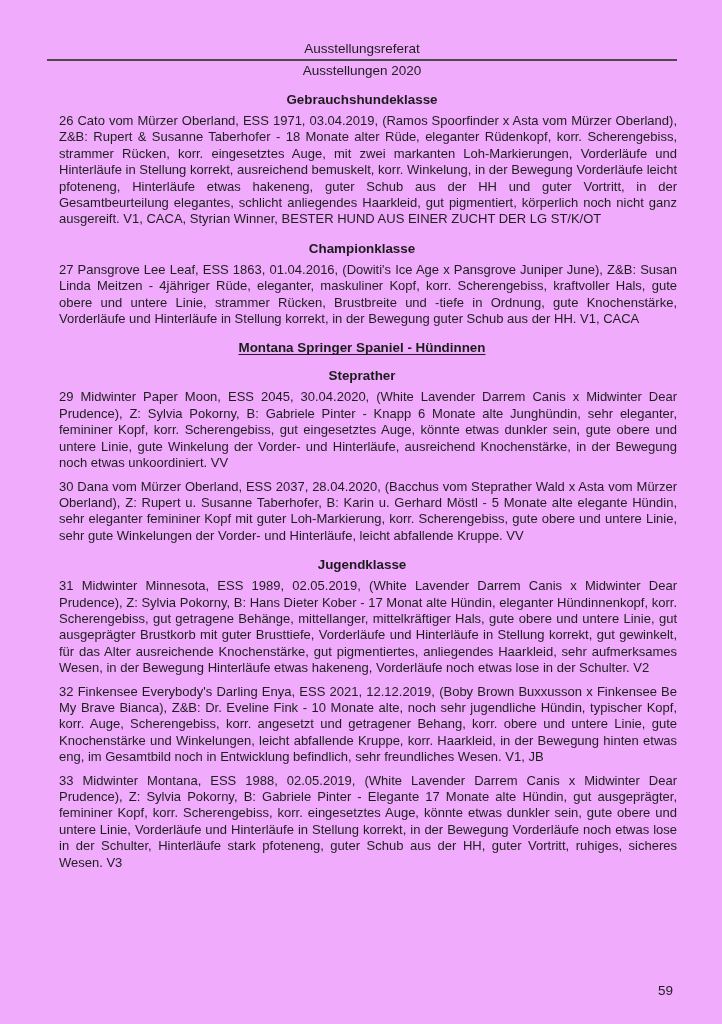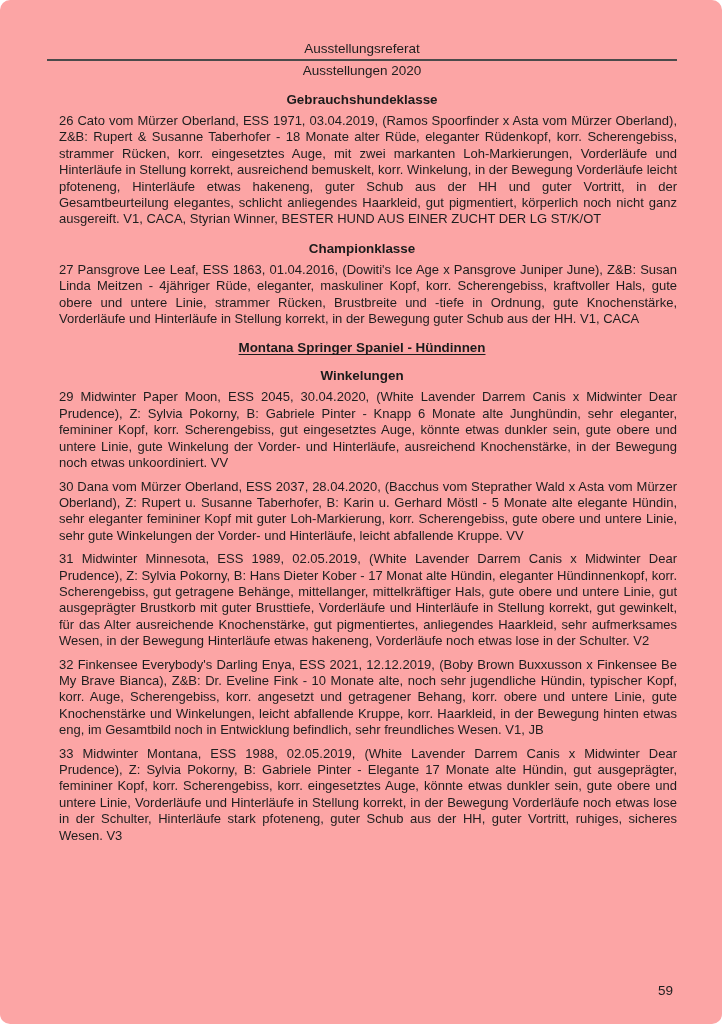--- a/index.html
+++ b/index.html
@@ -4,25 +4,24 @@
 <style>
   html, body {
     margin: 0;
     padding: 0;
     background: #ffffff;
   }
   .page {
     position: relative;
     width: 722px;
     height: 1024px;
-    background: #fca5a5;
+    background: #f0abfc;
     font-family: "Liberation Sans", sans-serif;
     color: #1e1e1e;
     overflow: hidden;
-    border-radius: 10px;
   }
   .content-col {
     position: absolute;
     left: 47px;
     width: 630px;
     top: 40px;
   }
   .doc-header {
     text-align: center;
     font-size: 13.5px;
@@ -78,24 +77,25 @@
     </div>
 
     <div class="body-blocks">
       <div class="section-heading">Gebrauchshundeklasse</div>
       <p class="entry">26 Cato vom Mürzer Oberland, ESS 1971, 03.04.2019, (Ramos Spoorfinder x Asta vom Mürzer Oberland), Z&amp;B: Rupert &amp; Susanne Taberhofer - 18 Monate alter Rüde, eleganter Rüdenkopf, korr. Scherengebiss, strammer Rücken, korr. eingesetztes Auge, mit zwei markanten Loh-Markierungen, Vorderläufe und Hinterläufe in Stellung korrekt, ausreichend bemuskelt, korr. Winkelung, in der Bewegung Vorderläufe leicht pfoteneng, Hinterläufe etwas hakeneng, guter Schub aus der HH und guter Vortritt, in der Gesamtbeurteilung elegantes, schlicht anliegendes Haarkleid, gut pigmentiert, körperlich noch nicht ganz ausgereift. V1, CACA, Styrian Winner, BESTER HUND AUS EINER ZUCHT DER LG ST/K/OT</p>
 
       <div class="section-heading">Championklasse</div>
       <p class="entry">27 Pansgrove Lee Leaf, ESS 1863, 01.04.2016, (Dowiti's Ice Age x Pansgrove Juniper June), Z&amp;B: Susan Linda Meitzen - 4jähriger Rüde, eleganter, maskuliner Kopf, korr. Scherengebiss, kraftvoller Hals, gute obere und untere Linie, strammer Rücken, Brustbreite und -tiefe in Ordnung, gute Knochenstärke, Vorderläufe und Hinterläufe in Stellung korrekt, in der Bewegung guter Schub aus der HH. V1, CACA</p>
 
       <div class="section-heading underlined">Montana Springer Spaniel - Hündinnen</div>
-      <div class="section-heading">Winkelungen</div>
+      <div class="section-heading">Steprather</div>
       <p class="entry">29 Midwinter Paper Moon, ESS 2045, 30.04.2020, (White Lavender Darrem Canis x Midwinter Dear Prudence), Z: Sylvia Pokorny, B: Gabriele Pinter - Knapp 6 Monate alte Junghündin, sehr eleganter, femininer Kopf, korr. Scherengebiss, gut eingesetztes Auge, könnte etwas dunkler sein, gute obere und untere Linie, gute Winkelung der Vorder- und Hinterläufe, ausreichend Knochenstärke, in der Bewegung noch etwas unkoordiniert. VV</p>
       <p class="entry">30 Dana vom Mürzer Oberland, ESS 2037, 28.04.2020, (Bacchus vom Steprather Wald x Asta vom Mürzer Oberland), Z: Rupert u. Susanne Taberhofer, B: Karin u. Gerhard Möstl - 5 Monate alte elegante Hündin, sehr eleganter femininer Kopf mit guter Loh-Markierung, korr. Scherengebiss, gute obere und untere Linie, sehr gute Winkelungen der Vorder- und Hinterläufe, leicht abfallende Kruppe. VV</p>
 
+      <div class="section-heading">Jugendklasse</div>
       <p class="entry">31 Midwinter Minnesota, ESS 1989, 02.05.2019, (White Lavender Darrem Canis x Midwinter Dear Prudence), Z: Sylvia Pokorny, B: Hans Dieter Kober - 17 Monat alte Hündin, eleganter Hündinnenkopf, korr. Scherengebiss, gut getragene Behänge, mittellanger, mittelkräftiger Hals, gute obere und untere Linie, gut ausgeprägter Brustkorb mit guter Brusttiefe, Vorderläufe und Hinterläufe in Stellung korrekt, gut gewinkelt, für das Alter ausreichende Knochenstärke, gut pigmentiertes, anliegendes Haarkleid, sehr aufmerksames Wesen, in der Bewegung Hinterläufe etwas hakeneng, Vorderläufe noch etwas lose in der Schulter. V2</p>
       <p class="entry">32 Finkensee Everybody's Darling Enya, ESS 2021, 12.12.2019, (Boby Brown Buxxusson x Finkensee Be My Brave Bianca), Z&amp;B: Dr. Eveline Fink - 10 Monate alte, noch sehr jugendliche Hündin, typischer Kopf, korr. Auge, Scherengebiss, korr. angesetzt und getragener Behang, korr. obere und untere Linie, gute Knochenstärke und Winkelungen, leicht abfallende Kruppe, korr. Haarkleid, in der Bewegung hinten etwas eng, im Gesamtbild noch in Entwicklung befindlich, sehr freundliches Wesen. V1, JB</p>
       <p class="entry">33 Midwinter Montana, ESS 1988, 02.05.2019, (White Lavender Darrem Canis x Midwinter Dear Prudence), Z: Sylvia Pokorny, B: Gabriele Pinter - Elegante 17 Monate alte Hündin, gut ausgeprägter, femininer Kopf, korr. Scherengebiss, korr. eingesetztes Auge, könnte etwas dunkler sein, gute obere und untere Linie, Vorderläufe und Hinterläufe in Stellung korrekt, in der Bewegung Vorderläufe noch etwas lose in der Schulter, Hinterläufe stark pfoteneng, guter Schub aus der HH, guter Vortritt, ruhiges, sicheres Wesen. V3</p>
     </div>
 
   </div>
 
   <div class="page-number">59</div>
 </div>
 

